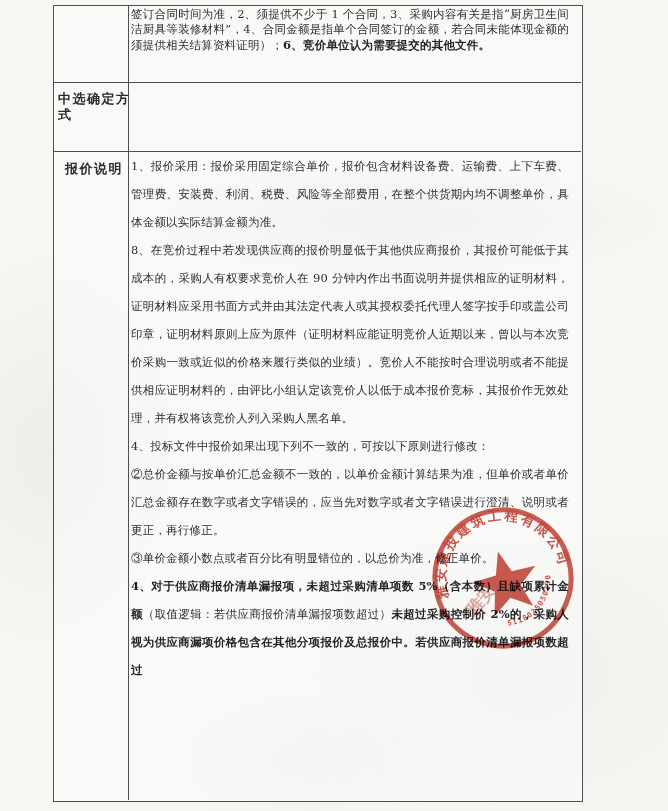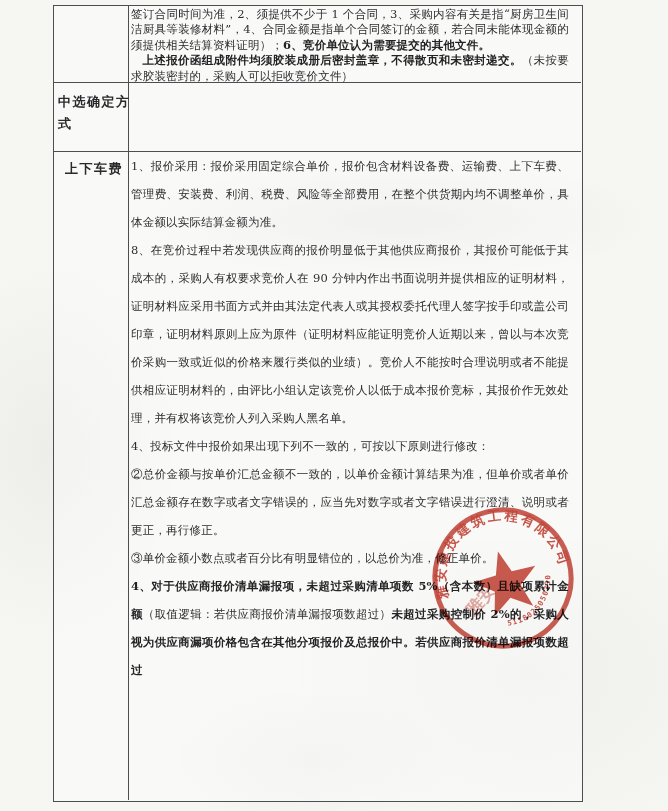--- a/index.html
+++ b/index.html
@@ -32,21 +32,21 @@
   .cellc{position:absolute;left:131px;width:438px;font-size:11.5px;
     text-align:justify;letter-spacing:0.2px;}
   .r1{top:7px;line-height:15.4px;}
   .r2{top:87px;line-height:16.2px;}
   .r3{top:152px;line-height:28px;}
   .r3 p{margin:0;}
   .cellc p{margin:0;}
   .ind{text-indent:11.5px;}
   b,.bold{font-weight:700;color:#232326;}
   .lbl{position:absolute;left:58px;width:72px;font-weight:700;font-size:13px;color:#2a2a2d;}
-  .lbl.l2{top:91px;line-height:22px;letter-spacing:1px;text-align:justify;}
+  .lbl.l2{top:91px;line-height:16px;letter-spacing:1px;text-align:justify;}
   .lbl.l3{top:160px;text-align:center;letter-spacing:1.5px;}
 
   
   .seal{position:absolute;left:420px;top:495px;width:166px;height:166px;
     mix-blend-mode:multiply;opacity:0.93;}
 </style>
 </head>
 <body>
 
 <div class="page">
@@ -58,28 +58,25 @@
 
   <div class="tframe"></div>
   <div class="vline"></div>
   <div class="hline h1"></div>
   <div class="hline h2"></div>
 
   <div class="cellc r1">
     <p>
       <span>签订合同时间为准，2、须提供不少于 1 个合同，3、采购内容有关是指“厨房卫生间洁厨具等装修材料”，4、合同金额是指单个合同签订的金额，若合同未能体现金额的须提供相关结算资料证明）；</span><b>6、竞价单位认为需要提交的其他文件。</b>
     </p>
-    <p class="ind">
-      <b>上述报价函组成附件均须胶装成册后密封盖章，不得散页和未密封递交。</b><span>（未按要求胶装密封的，采购人可以拒收竞价文件）</span>
-    </p>
   </div>
 
   <div class="lbl l2">中选确定方式</div>
 
-  <div class="lbl l3">上下车费</div>
+  <div class="lbl l3">报价说明</div>
   <div class="cellc r3">
     <p>1、报价采用：报价采用固定综合单价，报价包含材料设备费、运输费、上下车费、管理费、安装费、利润、税费、风险等全部费用，在整个供货期内均不调整单价，具体金额以实际结算金额为准。</p>
     <p>8、在竞价过程中若发现供应商的报价明显低于其他供应商报价，其报价可能低于其成本的，采购人有权要求竞价人在 90 分钟内作出书面说明并提供相应的证明材料，证明材料应采用书面方式并由其法定代表人或其授权委托代理人签字按手印或盖公司印章，证明材料原则上应为原件（证明材料应能证明竞价人近期以来，曾以与本次竞价采购一致或近似的价格来履行类似的业绩）。竞价人不能按时合理说明或者不能提供相应证明材料的，由评比小组认定该竞价人以低于成本报价竞标，其报价作无效处理，并有权将该竞价人列入采购人黑名单。</p>
     <p>4、投标文件中报价如果出现下列不一致的，可按以下原则进行修改：</p>
     <p>②总价金额与按单价汇总金额不一致的，以单价金额计算结果为准，但单价或者单价汇总金额存在数字或者文字错误的，应当先对数字或者文字错误进行澄清、说明或者更正，再行修正。</p>
     <p>③单价金额小数点或者百分比有明显错位的，以总价为准，修正单价。</p>
     <p>
       <b>4、对于供应商报价清单漏报项，未超过采购清单项数 5%（含本数）且缺项累计金额</b><span>（取值逻辑：若供应商报价清单漏报项数超过）</span><b>未超过采购控制价 2%的，采购人视为供应商漏项价格包含在其他分项报价及总报价中。若供应商报价清单漏报项数超过</b>
     </p>
   </div>

